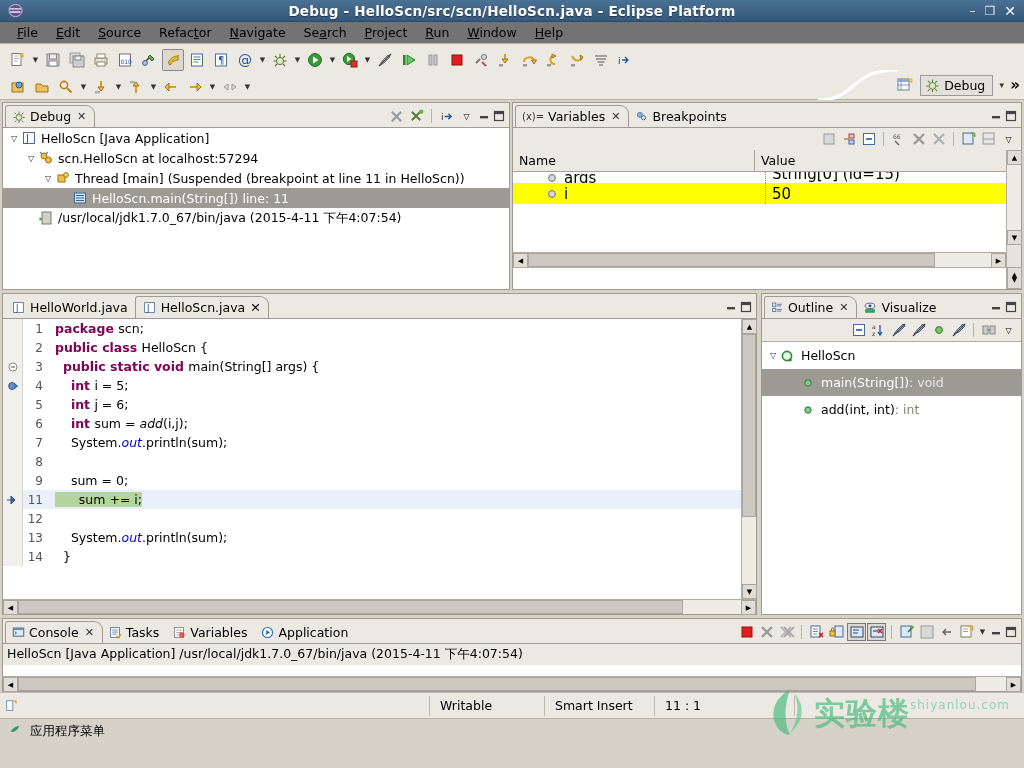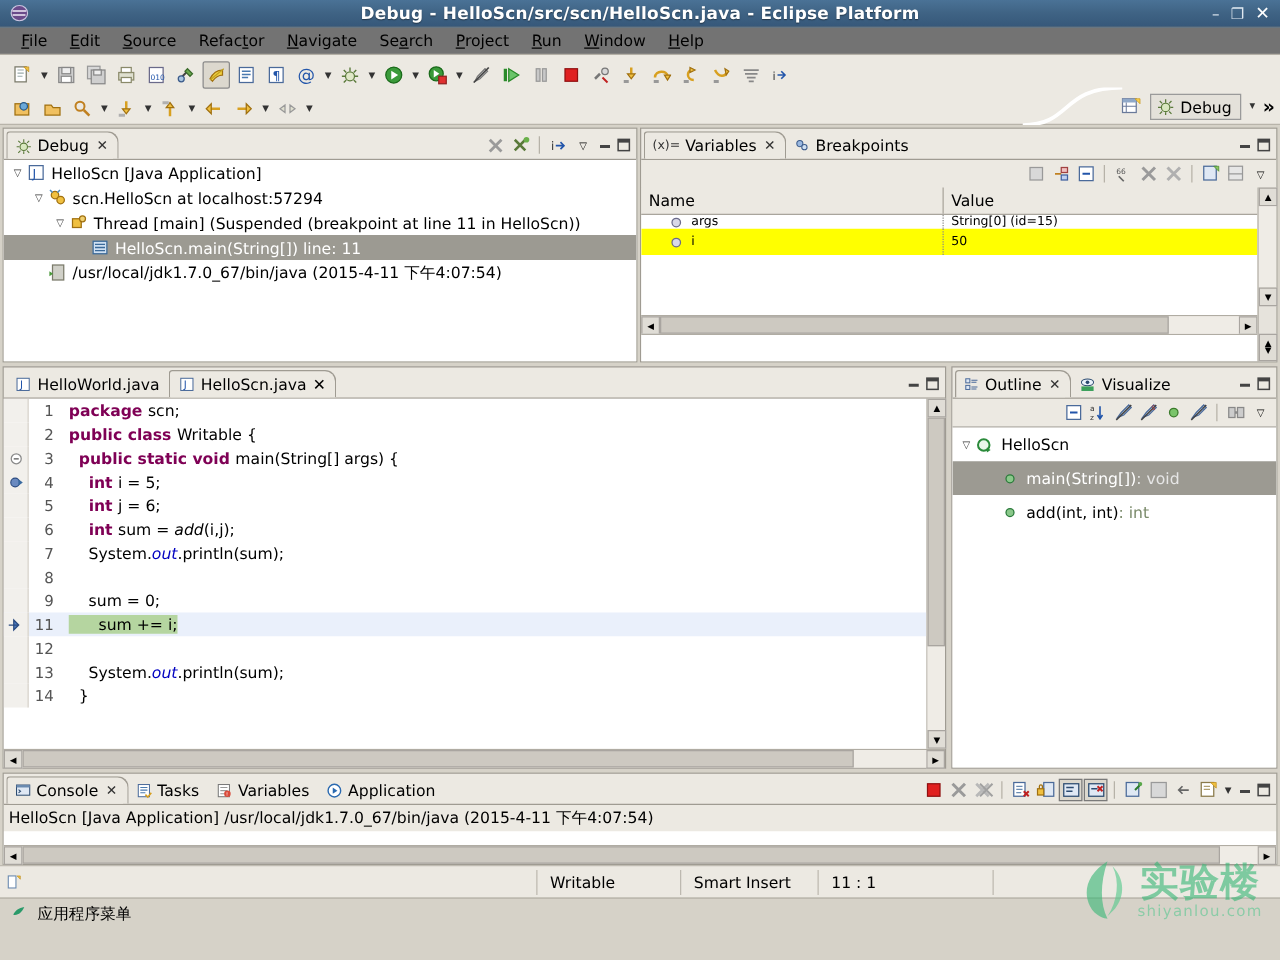--- a/index.html
+++ b/index.html
@@ -67,21 +67,21 @@
   .ptoolbar{ display:flex; align-items:center; justify-content:flex-end; gap:1px; padding-right:3px; height:22px;}
   .pbtn{ width:19px; height:18px; display:flex; align-items:center; justify-content:center;}
   .pmin,.pmax{ width:14px; height:14px; display:flex; align-items:center; justify-content:center;}
   .tree{ background:#fff; overflow:hidden; font-size:12.5px;}
   .trow{ display:flex; align-items:center; height:20px; white-space:nowrap;}
   .trow.sel{ background:#9c9a92; color:#fff;}
   .twist{ width:14px; display:flex; align-items:center; justify-content:center; font-size:8px; color:#333;}
   
   .vthead{ display:flex; height:22px; background:#ece9e2; border-bottom:1px solid #a9a59c; font-size:12.5px;}
   .vthead div{ padding:3px 6px; border-right:1px solid #a9a59c;}
-  .vtrow{ display:flex; height:21px; font-size:10px; align-items:center;}
+  .vtrow{ display:flex; height:21px; font-size:15px; align-items:center;padding-left:11px;}
   .vtrow .c1{ width:242px; border-right:1px dotted #8a8a8a; padding-left:20px; display:flex; align-items:center; gap:4px; height:100%;}
   .vtrow .c2{ flex:1; padding-left:6px;}
   
   .etab{
     display:flex; align-items:center; gap:5px; height:22px; padding:0 7px;
     font-size:12.5px;
   }
   .etab.active{ background:#ece9e2; border:1px solid #9f9b92; border-bottom:none; border-radius:3px 9px 0 0;}
   #codearea{ background:#fff; position:relative; overflow:hidden;
     font-family:"DejaVu Sans","Liberation Sans",sans-serif; font-size:12.5px;}
@@ -627,21 +627,21 @@
           <svg width="12" height="12" viewBox="0 0 12 12">
               <rect x="1.5" y="1.5" width="9" height="9" fill="none" stroke="#444" stroke-width="1.2"></rect>
               <rect x="1.5" y="1.5" width="9" height="2.6" fill="#444"></rect>
             </svg>
         </div>
       </div>
     </div>
     <div style="display:flex; flex:1; min-height:0; border-top:1px solid #9f9b92;">
       <div id="codearea" style="flex:1;">
           <div class="cline"><div class="gutmark"></div><div class="lnum">1</div><div class="ctext"><span><span class="kw">package </span><span>scn;</span></span></div></div>
-          <div class="cline"><div class="gutmark"></div><div class="lnum">2</div><div class="ctext"><span><span class="kw">public class </span><span>Writable {</span></span></div></div>
+          <div class="cline"><div class="gutmark"></div><div class="lnum">2</div><div class="ctext"><span><span class="kw">public class </span><span>HelloScn {</span></span></div></div>
           <div class="cline"><div class="gutmark"><svg width="10" height="10" viewBox="0 0 10 10" style="position:absolute;left:5px;top:5px">
                 <circle cx="5" cy="5" r="4" fill="#fff" stroke="#8a8a8a"></circle>
                 <path d="M3 5 h4" stroke="#555"></path>
               </svg></div><div class="lnum">3</div><div class="ctext"><span><span>  </span><span class="kw">public static void </span><span>main(String[] args) {</span></span></div></div>
           <div class="cline"><div class="gutmark"><svg width="14" height="14" viewBox="0 0 16 16" style="position:absolute;left:3px;top:3px">
                 <circle cx="7" cy="8" r="4" fill="#6a8ac0" stroke="#2a4a80"></circle>
                 <path d="M10 5 l4 3 -4 3z" fill="#3a6aa0"></path>
               </svg></div><div class="lnum">4</div><div class="ctext"><span><span>    </span><span class="kw">int </span><span>i = 5;</span></span></div></div>
           <div class="cline"><div class="gutmark"></div><div class="lnum">5</div><div class="ctext"><span><span>    </span><span class="kw">int </span><span>j = 6;</span></span></div></div>
           <div class="cline"><div class="gutmark"></div><div class="lnum">6</div><div class="ctext"><span><span>    </span><span class="kw">int </span><span>sum = </span><span class="mth">add</span><span>(i,j);</span></span></div></div>
@@ -940,17 +940,17 @@
   <span>应用程序菜单</span>
 </div>
 
 <div id="watermark">
   <span>
     <svg width="44" height="50" viewBox="0 0 44 50">
       <path d="M26 2 C10 12 6 26 12 38 C16 46 24 48 26 48 C20 36 20 20 26 2 z" fill="#3cb878"></path>
       <path d="M30 6 C40 16 40 30 32 40 C28 44 26 46 26 46 C34 34 36 18 30 6 z" fill="#56c98c"></path>
     </svg>
   </span>
-  <span style="display:flex;flex-direction:column;align-items:center;">
+  <span style="display:flex;flex-direction:row;align-items:flex-start;">
     <span class="wm-cn">实验楼</span>
     <span class="wm-en">shiyanlou.com</span>
   </span>
 </div>
 
 </body></html>

